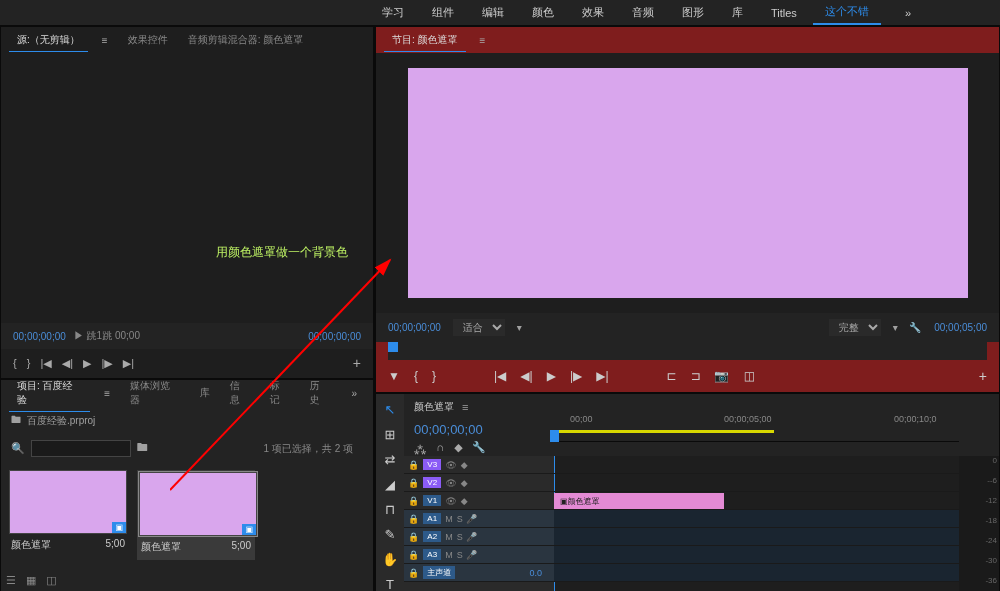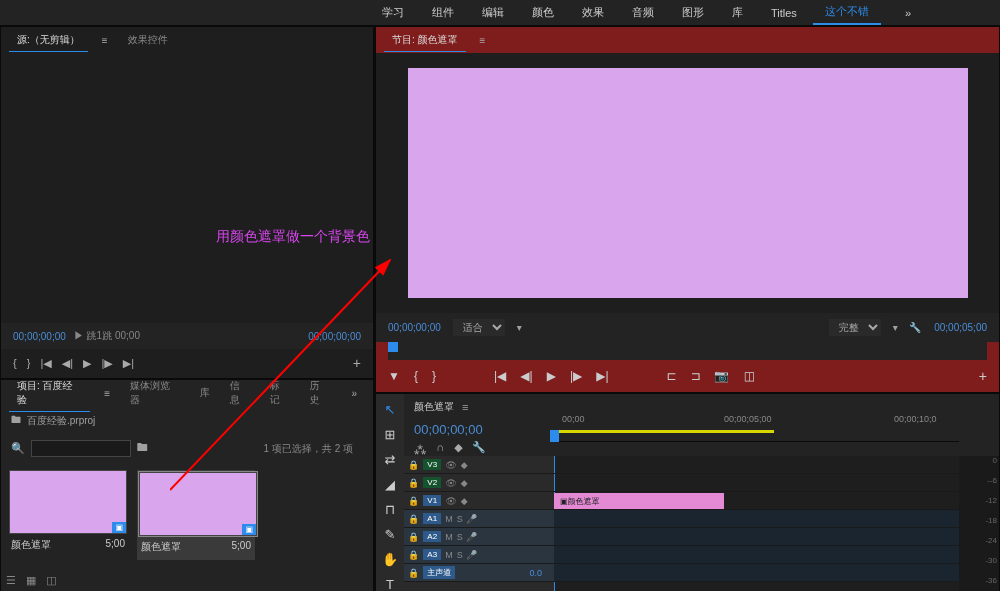--- a/index.html
+++ b/index.html
@@ -19,21 +19,21 @@
 .panel-tabs span { padding: 4px 8px; font-size: 10px; color: #888; cursor: pointer; }
 .panel-tabs span.active { color: #ddd; border-bottom: 1px solid #2d8ceb; }
 .panel-tabs .menu-icon { color: #aaa; font-size: 10px; margin-left: 2px; }
 
 .source-panel { flex: 1; background: #1e1e1e; position: relative; }
 .source-content { height: 270px; background: #1e1e1e; position: relative; }
 .source-controls { padding: 6px 12px; display: flex; align-items: center; gap: 8px; font-size: 10px; color: #4a8dd8; background: #232323; }
 .source-controls .right { margin-left: auto; }
 .source-controls .gray { color: #888; }
 
-.annotation { position: absolute; color: #d946ef; font-size: 14px; left: 216px; top: 228px; z-index: 100; }
+.annotation { position: absolute; color: #bef264; font-size: 12px; left: 216px; top: 244px; z-index: 100; }
 .arrow-line { position: absolute; left: 170px; top: 250px; z-index: 99; }
 
 .project-panel { height: 232px; background: #232323; }
 .project-row { display: flex; align-items: center; padding: 6px 10px; gap: 6px; font-size: 10px; }
 .thumbs { display: flex; gap: 10px; padding: 8px; }
 .thumb-item { width: 118px; }
 .thumb-img { width: 118px; height: 64px; background: #d9a6ed; position: relative; border: 1px solid #444; }
 .thumb-img.selected { outline: 1px solid #888; }
 .thumb-badge { position: absolute; bottom: 0; right: 0; background: #2d8ceb; color: #fff; font-size: 8px; padding: 1px 3px; }
 .thumb-label { display: flex; justify-content: space-between; padding: 4px 2px; font-size: 10px; color: #ccc; }
@@ -64,21 +64,21 @@
 .timeline-tc-row { display: flex; align-items: center; gap: 10px; padding: 2px 10px; }
 .timeline-tc { color: #4a8dd8; font-size: 13px; }
 .timeline-icons { display: flex; gap: 10px; margin-top: 2px; font-size: 11px; color: #aaa; padding-left: 10px; }
 
 .tracks-area { flex: 1; display: flex; }
 .track-headers { width: 150px; background: #2a2a2a; }
 .track-row { height: 18px; display: flex; align-items: center; padding: 0 4px; gap: 4px; font-size: 9px; border-bottom: 1px solid #1a1a1a; }
 .track-row.audio { background: #2a3540; }
 .track-row .lock { color: #888; }
 .track-row .label { background: #2d5a8a; color: #fff; padding: 1px 4px; font-size: 8px; min-width: 18px; text-align: center; }
-.track-row .label.v { background: #14532d; }
+.track-row .label.v { background: #8b5cf6; }
 .track-row.master .label { background: #2d5a8a; }
 .track-row .toggle { color: #888; }
 .track-row .num { color: #4a8dd8; margin-left: auto; margin-right: 8px; padding-left: 20px; }
 
 .timeline-ruler-wrap { flex: 1; position: relative; background: #1e1e1e; }
 .timeline-ruler { height: 30px; background: #232323; position: relative; border-bottom: 1px solid #0a0a0a; }
 .timeline-ruler .tick-label { position: absolute; top: 2px; font-size: 9px; color: #888; }
 .yellow-bar { position: absolute; top: 18px; height: 3px; background: #d8d800; left: 0; width: 220px; }
 .playhead-line { position: absolute; top: 0; bottom: 0; width: 1px; background: #2d8ceb; left: 0; }
 .playhead-head { position: absolute; top: 18px; left: -4px; width: 9px; height: 12px; background: #2d8ceb; }
@@ -113,20 +113,21 @@
   <span class="chevron">»</span>
 </div>
 
 <div class="main-area">
   <div class="left-col">
     <div class="panel source-panel">
       <div class="panel-tabs">
         <span class="active">源:（无剪辑）</span>
         <span class="menu-icon">≡</span>
         <span>效果控件</span>
+        <span>音频剪辑混合器: 颜色遮罩</span>
       </div>
       <div class="source-content"></div>
       <div class="source-controls">
         <span>00;00;00;00</span>
         <span class="gray">▶ 跳1跳 00;00</span>
         <span class="right">00;00;00;00</span>
       </div>
       <div class="transport-row">
         <span class="icon-btn">{</span>
         <span class="icon-btn">}</span>
@@ -296,21 +297,21 @@
                 <span class="toggle">🎤</span>
               </div>
             <div class="track-row audio master">
                 <span class="lock">🔒</span>
                 <span class="label">主声道</span>
                 <span class="num">0.0</span>
               </div>
           </div>
           <div class="timeline-ruler-wrap">
             <div class="timeline-ruler" style="position:absolute;top:-44px;left:0;right:0;">
-              <span class="tick-label" style="left:8px">00;00</span>
+              <span class="tick-label" style="left:16px">00;00</span>
               <span class="tick-label" style="left:170px">00;00;05;00</span>
               <span class="tick-label" style="left:340px">00;00;10;0</span>
               <div class="yellow-bar"></div>
               <div class="playhead-head"></div>
             </div>
             <div class="playhead-line"></div>
             <div class="track-content">
               <div class="track-lane"></div>
               <div class="track-lane"></div>
               <div class="track-lane">

